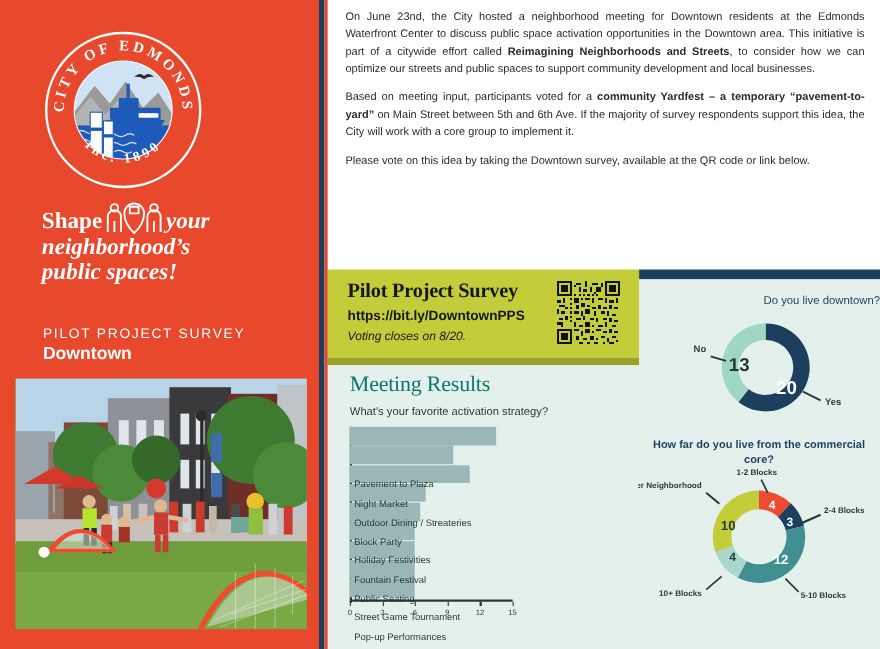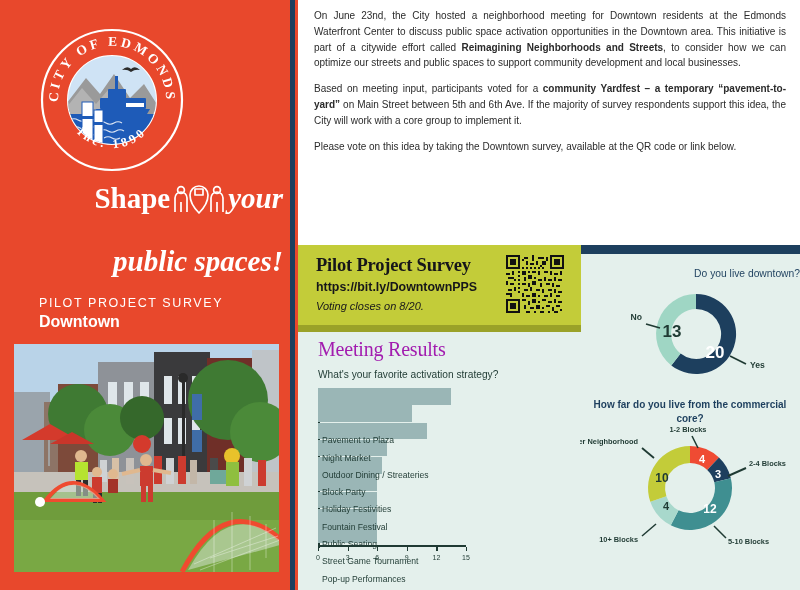--- a/index.html
+++ b/index.html
@@ -39,24 +39,23 @@
     width: 148px; height: 148px;
   }
   #seal-wrap svg { display: block; }
 
   
   #headline {
     position: absolute; left: 38px; top: 183px;
     width: 245px;
     color: #ffffff;
     font-family: "Liberation Serif", serif;
-    font-size: 29px;
+    font-size: 21px;
     line-height: 1.08;
     font-weight: 700;
-    text-align: right;
   }
   #headline .it { font-style: italic; }
   #headline .word-shape { font-style: normal; }
   .people-icon {
     display: inline-block;
     vertical-align: -6px;
     width: 54px; height: 30px;
     margin: 0 2px;
   }
 
@@ -159,21 +158,21 @@
   }
 
   
   #results {
     position: absolute; left: 318px; top: 338px;
     width: 262px;
   }
   #results-title {
     font-family: "Liberation Serif", serif;
     font-size: 20px;
-    color: #a21caf;
+    color: #0f766e;
     letter-spacing: -0.2px;
   }
   #results-q {
     font-size: 10.2px;
     color: #1f3a33;
     margin-top: 8px;
     font-weight: 400;
   }
   #barchart {
     position: relative;
@@ -340,21 +339,21 @@
             <path d="M3 28 V14 a6 6 0 0 1 12 0 V28 M9 18 V28"></path>
 
             <circle cx="45" cy="6" r="3.4"></circle>
             <path d="M39 28 V14 a6 6 0 0 1 12 0 V28 M45 18 V28"></path>
 
             <path d="M27 29 C18 20 18 14 18 11 a9 9 0 0 1 18 0 c0 3 0 9 -9 18 z"></path>
             <rect x="23" y="5" width="8" height="6"></rect>
           </g>
         </svg>
       </span><span class="it">your</span><br>
-      <br>
+      <span class="it">neighborhood’s</span><br>
       <span class="it">public spaces!</span>
     </div>
 
     <div id="subhead">
       <span class="kicker">PILOT PROJECT SURVEY</span>
       <span class="place">Downtown</span>
     </div>
 
     <div id="photo">
       <svg width="265" height="228" viewBox="0 0 265 228" aria-hidden="true">

